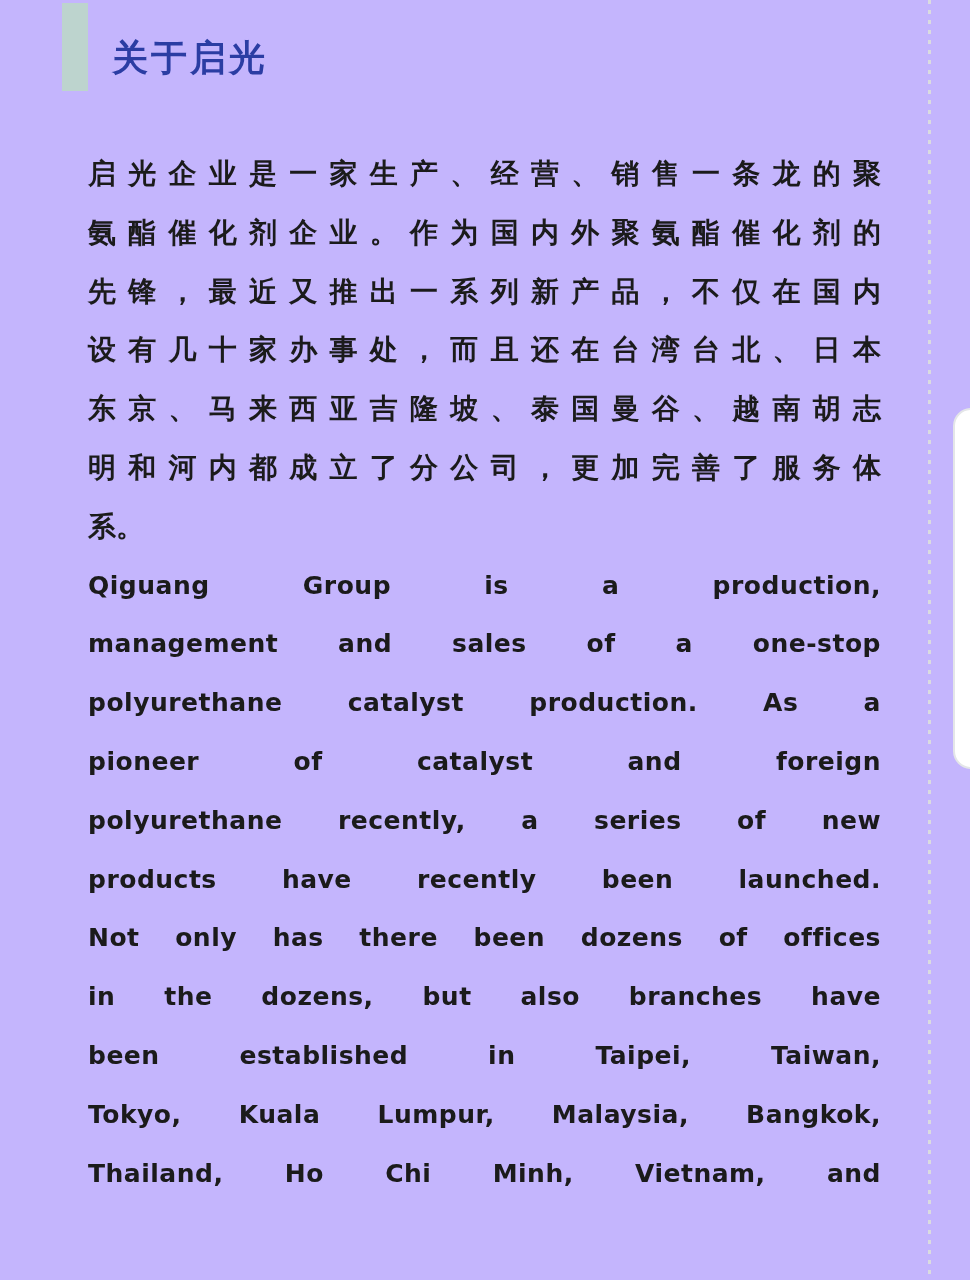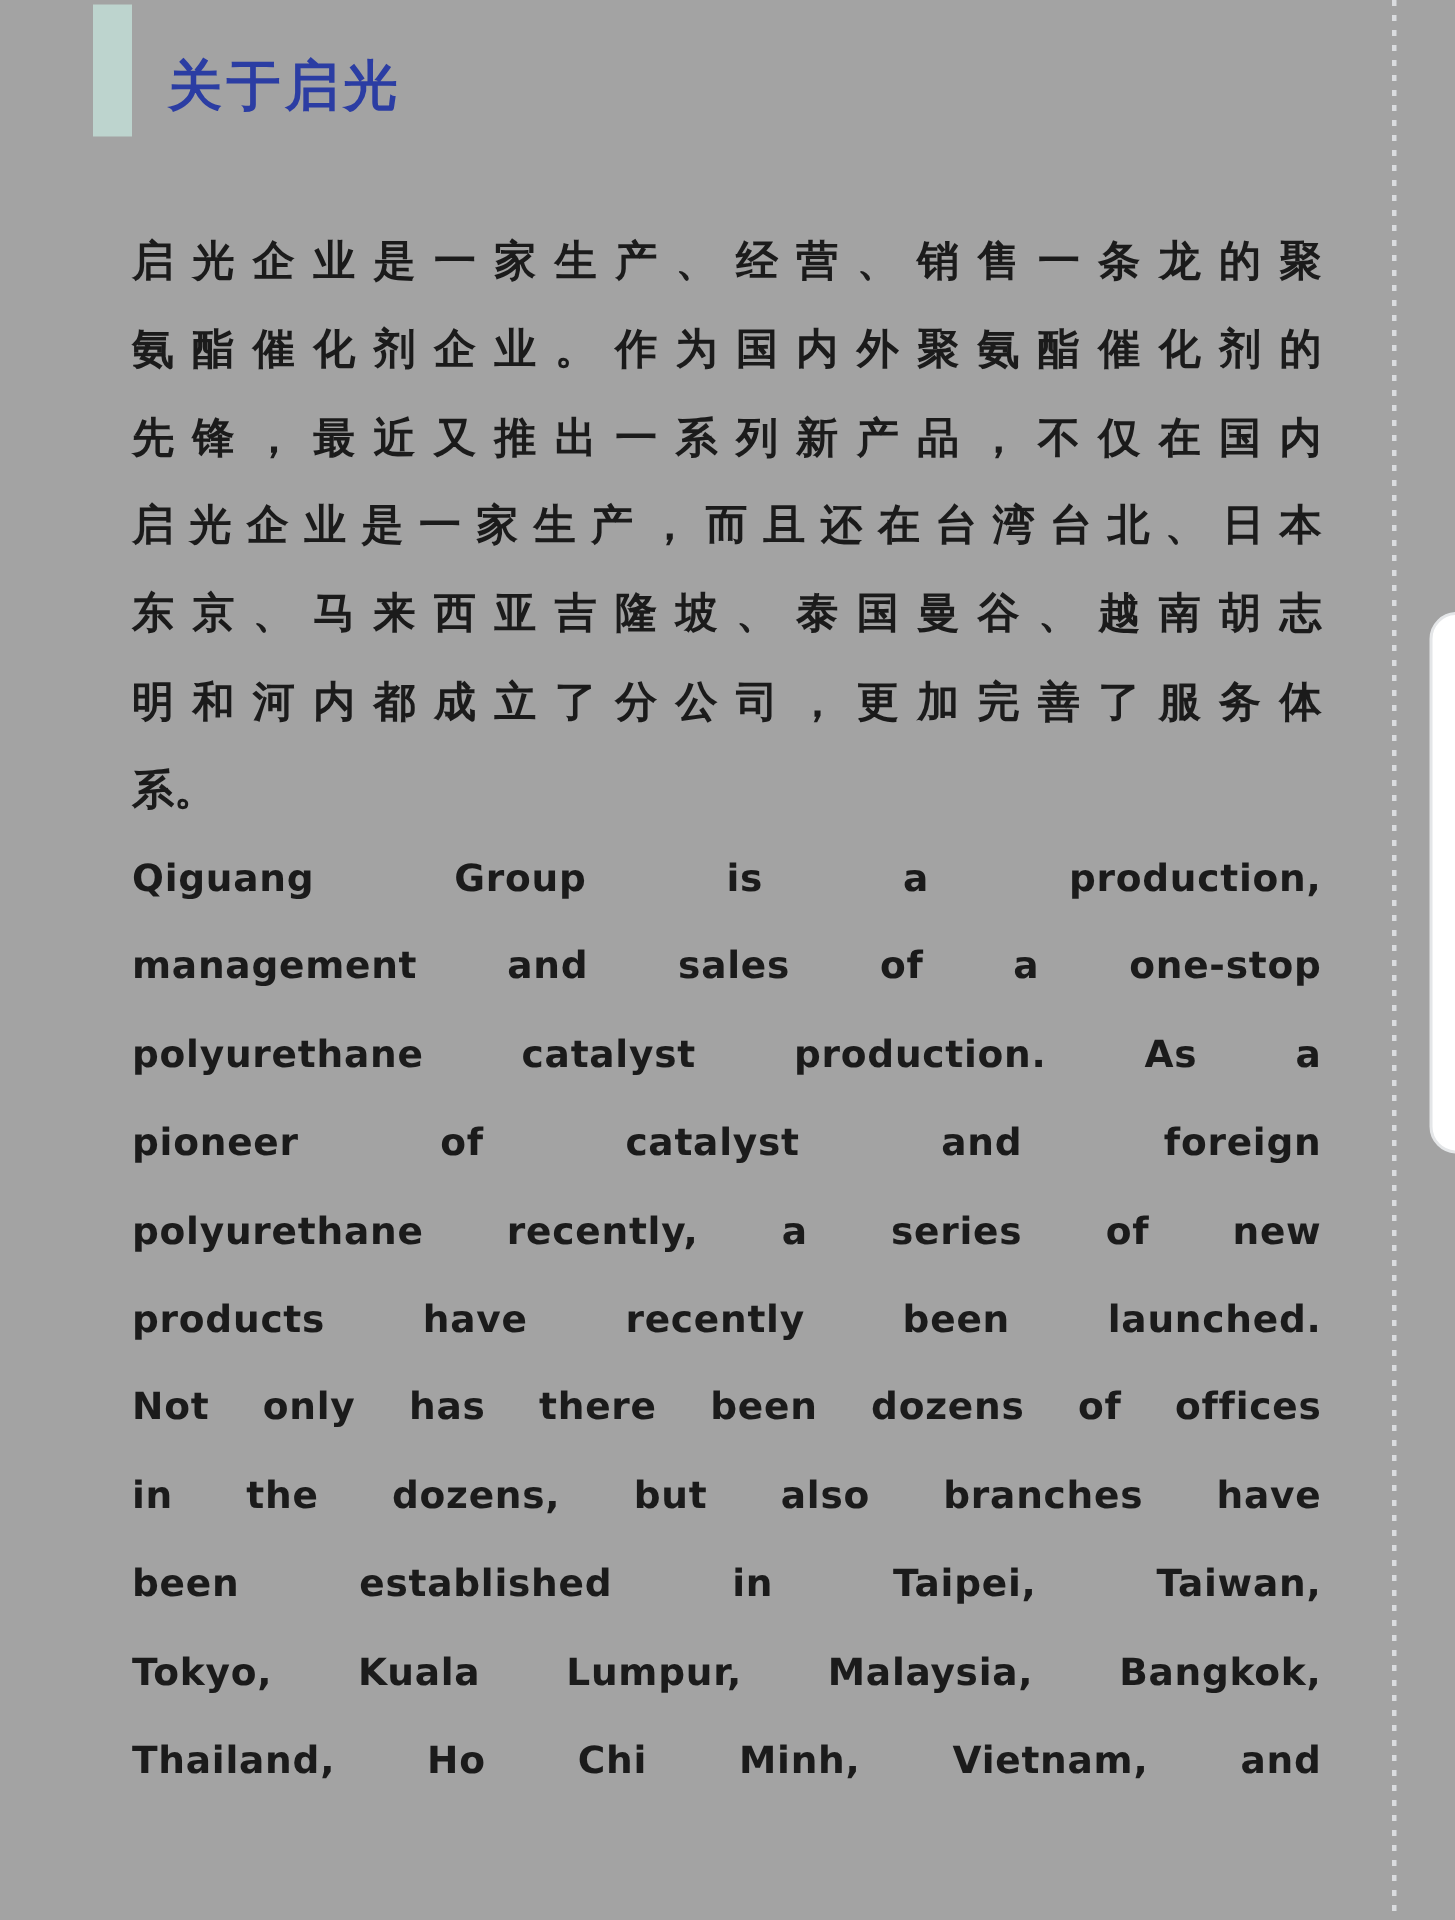--- a/index.html
+++ b/index.html
@@ -5,21 +5,21 @@
   html, body {
     margin: 0;
     padding: 0;
     background: #fdfdfd;
     font-family: "DejaVu Sans", "Liberation Sans", sans-serif;
   }
   .page {
     position: relative;
     width: 970px;
     height: 1280px;
-    background: #a3a3a3;
+    background: #c4b5fd;
     overflow: hidden;
   }
   
   .accent-bar {
     position: absolute;
     left: 62px;
     top: 3px;
     width: 26px;
     height: 88px;
     background: #bdd4ce;
@@ -89,21 +89,21 @@
 
 <div class="page">
 
   <div class="accent-bar"></div>
   <h1 class="title">关于启光</h1>
 
   <div class="article">
     <div class="line cn just">启光企业是一家生产、经营、销售一条龙的聚</div>
     <div class="line cn just">氨酯催化剂企业。作为国内外聚氨酯催化剂的</div>
     <div class="line cn just">先锋，最近又推出一系列新产品，不仅在国内</div>
-    <div class="line cn just">启光企业是一家生产，而且还在台湾台北、日本</div>
+    <div class="line cn just">设有几十家办事处，而且还在台湾台北、日本</div>
     <div class="line cn just">东京、马来西亚吉隆坡、泰国曼谷、越南胡志</div>
     <div class="line cn just">明和河内都成立了分公司，更加完善了服务体</div>
     <div class="line cn">系。</div>
 
     <div class="line en just">Qiguang Group is a production,</div>
     <div class="line en just">management and sales of a one-stop</div>
     <div class="line en just">polyurethane catalyst production. As a</div>
     <div class="line en just">pioneer of catalyst and foreign</div>
     <div class="line en just">polyurethane recently, a series of new</div>
     <div class="line en just">products have recently been launched.</div>

